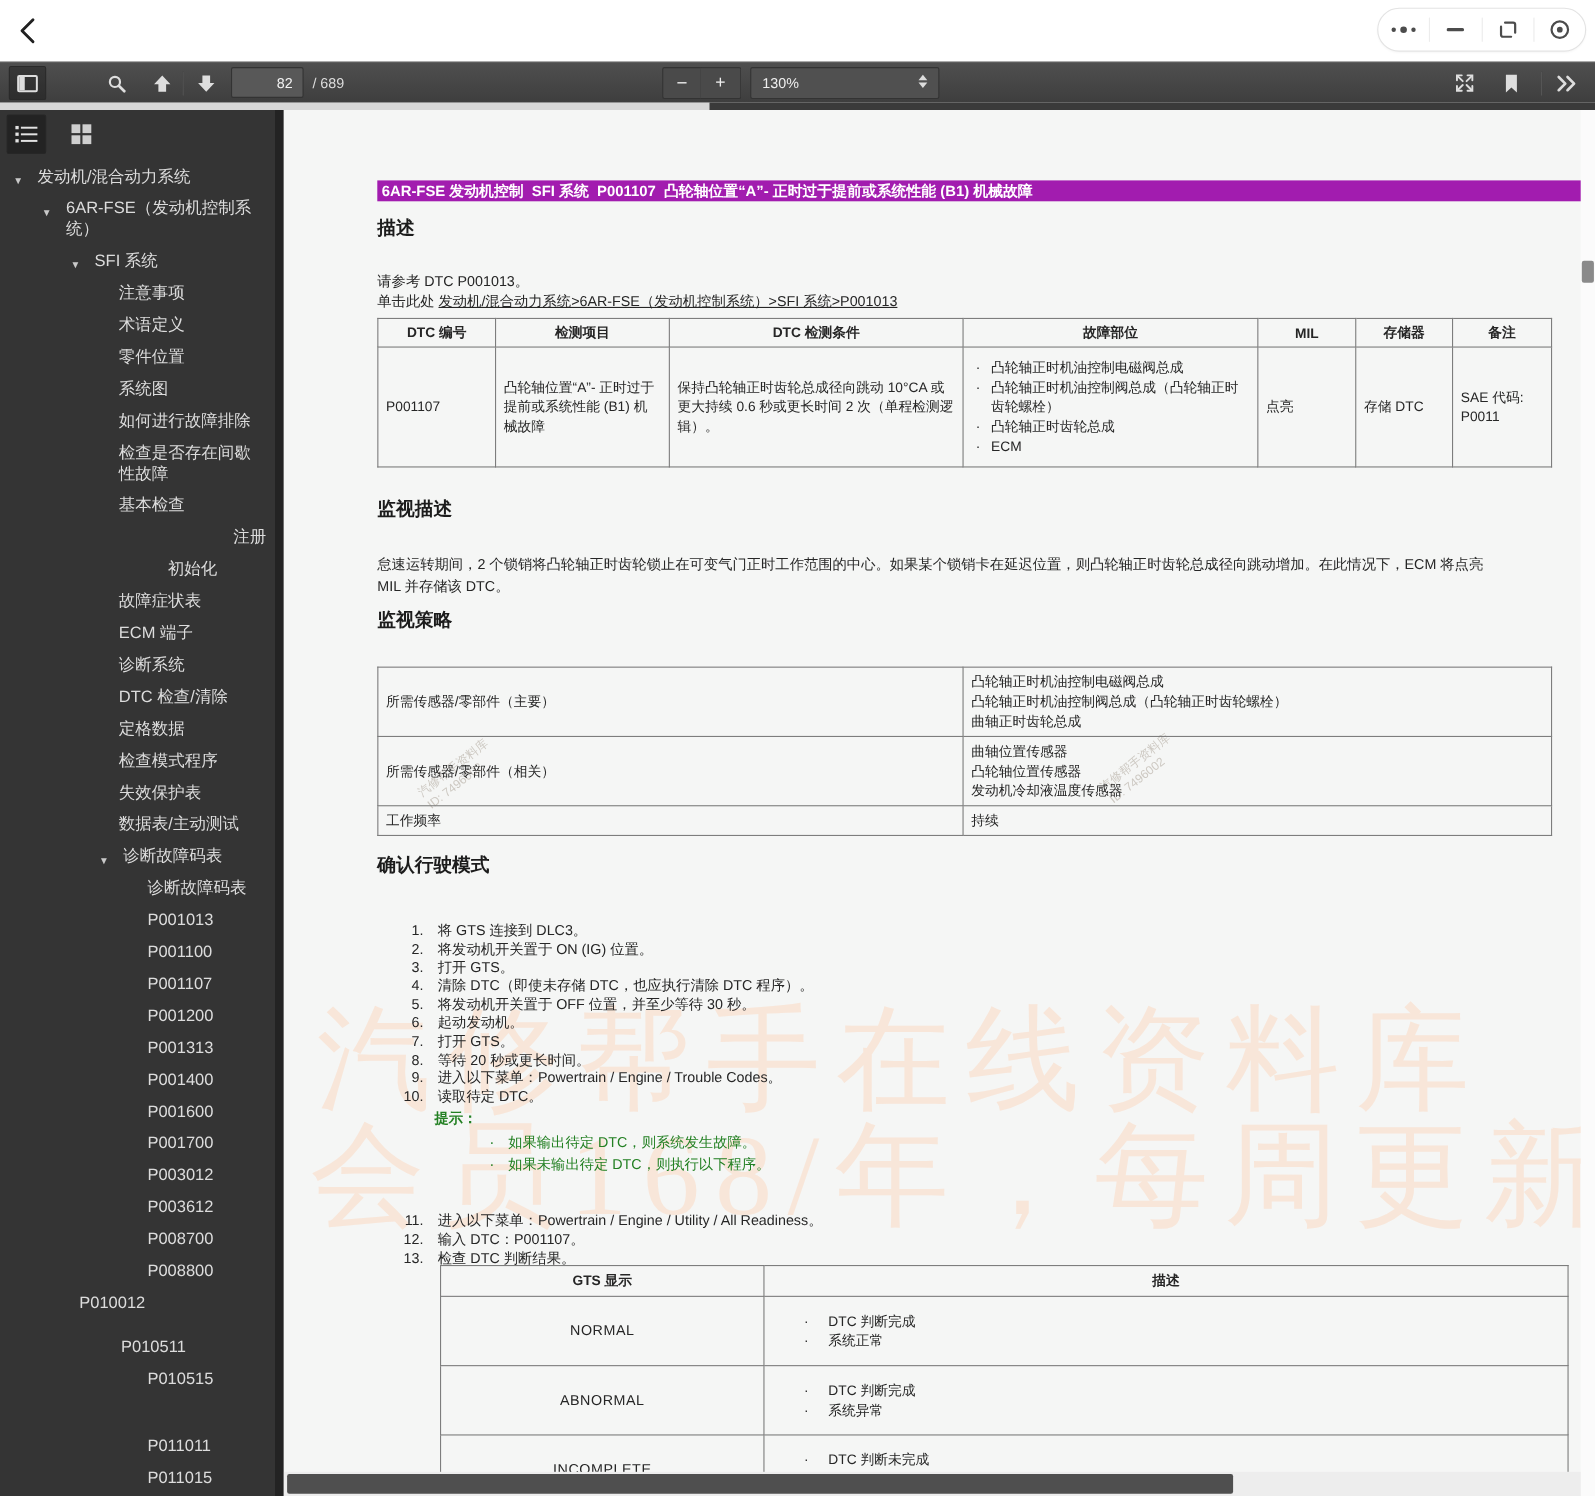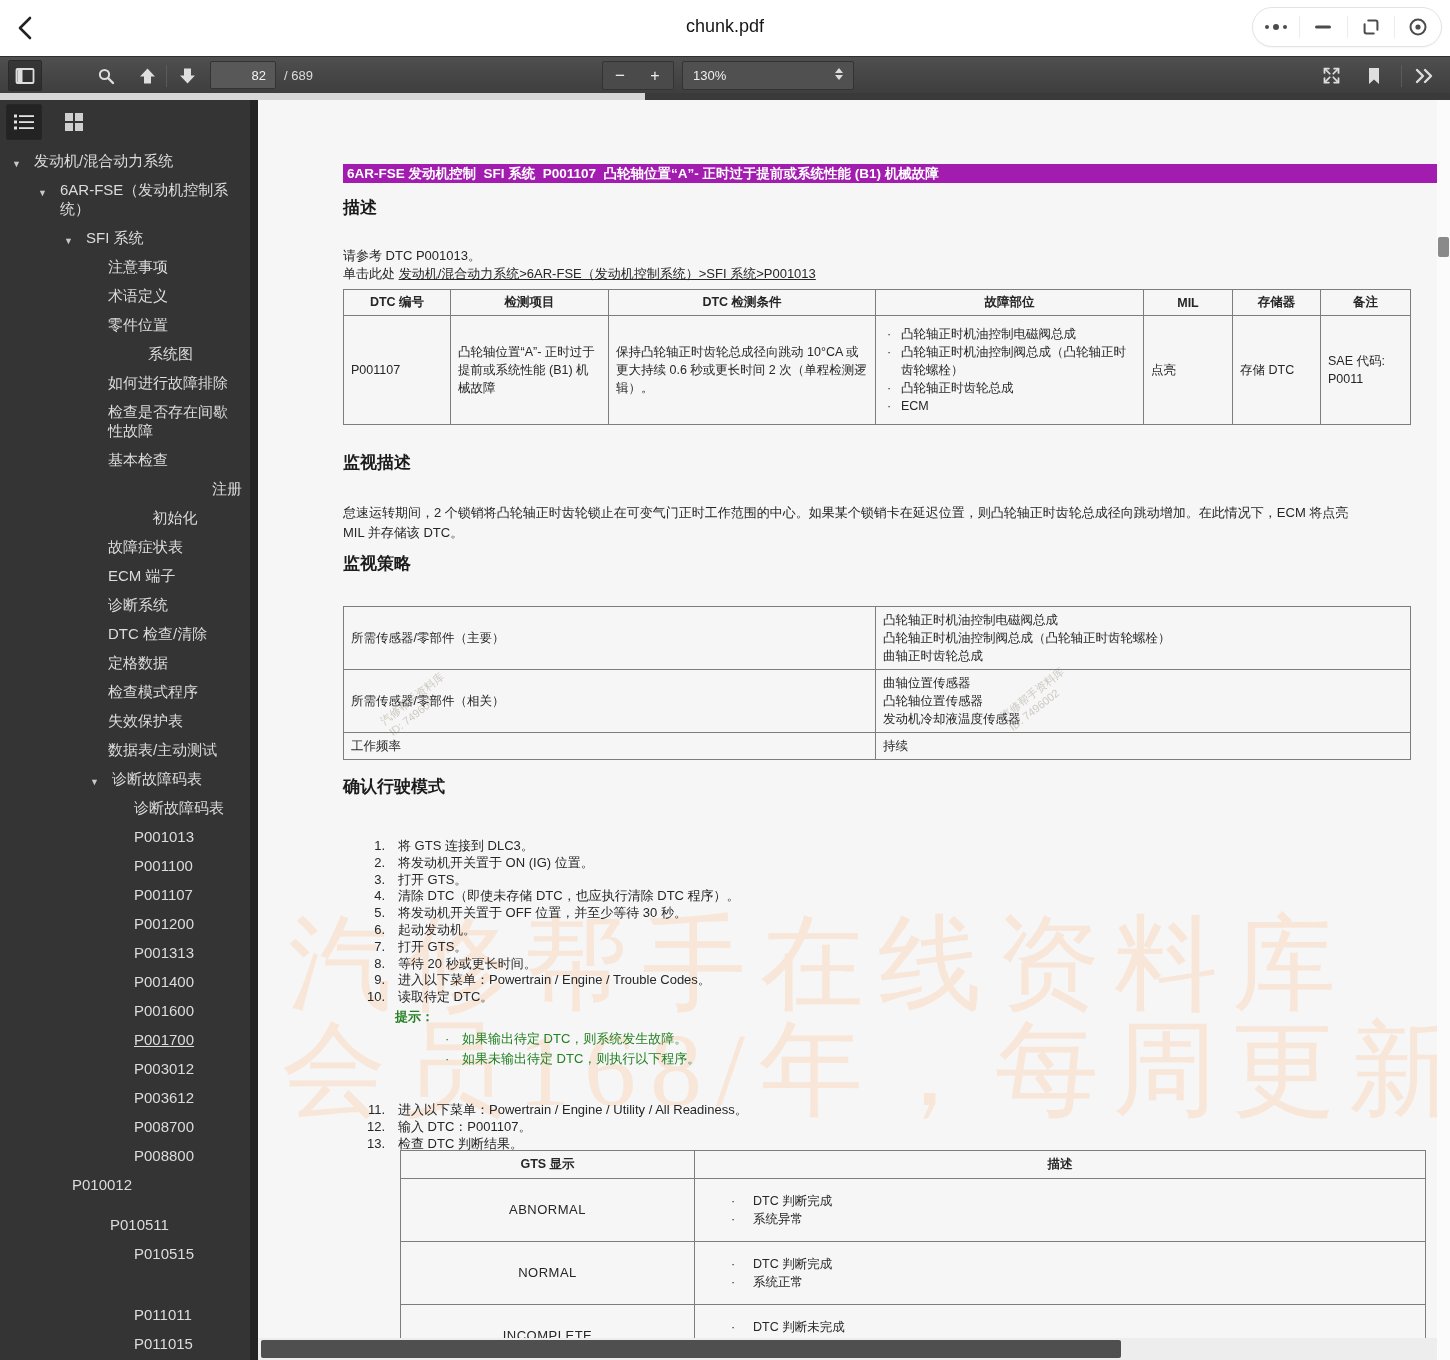--- a/index.html
+++ b/index.html
@@ -93,21 +93,20 @@
 <div id="app">
 
   <header id="titlebar">
     <button id="back-btn">
       <span>
         <svg width="22" height="26" viewBox="0 0 22 26">
             <polyline points="16,3 6,13 16,23" fill="none" stroke="#222" stroke-width="2.6" stroke-linecap="round" stroke-linejoin="round"></polyline>
           </svg>
       </span>
     </button>
-    <div id="app-title">chunk.pdf</div>
     <div id="capsule">
       <button class="cap-btn">
         <span>
           <svg width="26" height="10" viewBox="0 0 26 10">
               <circle cx="4" cy="5" r="2" fill="#4c4c4c"></circle>
               <circle cx="13" cy="5" r="3" fill="#4c4c4c"></circle>
               <circle cx="22" cy="5" r="2" fill="#4c4c4c"></circle>
             </svg>
         </span>
       </button>
@@ -248,21 +247,21 @@
           </span>
         </button>
       </div>
       <ul id="tree">
           <li style="padding-left: 34px;"><span class="arrow" style="left: 12px;">▼</span><span>发动机/混合动力系统</span></li>
           <li style="padding-left: 60px;"><span class="arrow" style="left: 38px;">▼</span><span>6AR-FSE（发动机控制系统）</span></li>
           <li style="padding-left: 86px;"><span class="arrow" style="left: 64px;">▼</span><span>SFI 系统</span></li>
           <li style="padding-left: 108px;"><span>注意事项</span></li>
           <li style="padding-left: 108px;"><span>术语定义</span></li>
           <li style="padding-left: 108px;"><span>零件位置</span></li>
-          <li style="padding-left: 108px; margin-left: 40px;"><span>系统图</span></li>
+          <li style="padding-left: 108px;"><span>系统图</span></li>
           <li style="padding-left: 108px;"><span>如何进行故障排除</span></li>
           <li style="padding-left: 108px;"><span>检查是否存在间歇性故障</span></li>
           <li style="padding-left: 108px;"><span>基本检查</span></li>
           <li style="padding-left: 108px; text-align: right;"><span>注册</span></li>
           <li style="padding-left: 108px; text-align: center;"><span>初始化</span></li>
           <li style="padding-left: 108px;"><span>故障症状表</span></li>
           <li style="padding-left: 108px;"><span>ECM 端子</span></li>
           <li style="padding-left: 108px;"><span>诊断系统</span></li>
           <li style="padding-left: 108px;"><span>DTC 检查/清除</span></li>
           <li style="padding-left: 108px;"><span>定格数据</span></li>
@@ -271,21 +270,21 @@
           <li style="padding-left: 108px;"><span>数据表/主动测试</span></li>
           <li style="padding-left: 112px;"><span class="arrow" style="left: 90px;">▼</span><span>诊断故障码表</span></li>
           <li style="padding-left: 134px;"><span>诊断故障码表</span></li>
           <li style="padding-left: 134px;"><span>P001013</span></li>
           <li style="padding-left: 134px;"><span>P001100</span></li>
           <li style="padding-left: 134px;"><span>P001107</span></li>
           <li style="padding-left: 134px;"><span>P001200</span></li>
           <li style="padding-left: 134px;"><span>P001313</span></li>
           <li style="padding-left: 134px;"><span>P001400</span></li>
           <li style="padding-left: 134px;"><span>P001600</span></li>
-          <li style="padding-left: 134px; text-decoration: underline;"><span>P001700</span></li>
+          <li style="padding-left: 134px;"><span>P001700</span></li>
           <li style="padding-left: 134px;"><span>P003012</span></li>
           <li style="padding-left: 134px;"><span>P003612</span></li>
           <li style="padding-left: 134px;"><span>P008700</span></li>
           <li style="padding-left: 134px;"><span>P008800</span></li>
           <li style="padding-left: 72px;"><span>P010012</span></li>
           <li style="padding-left: 110px; margin-top: 11px;"><span>P010511</span></li>
           <li style="padding-left: 134px;"><span>P010515</span></li>
           <li style="padding-left: 134px; margin-top: 32px;"><span>P011011</span></li>
           <li style="padding-left: 134px;"><span>P011015</span></li>
           <li style="padding-left: 134px;"><span>P011511</span></li>
@@ -457,31 +456,31 @@
             <col style="width:731px">
           </colgroup>
         <thead>
             <tr style="height:28px;">
           <th>GTS 显示</th>
           <th>描述</th>
         </tr>
           </thead>
         <tbody>
           <tr style="height:63px;">
+            <td class="gts-val">NORMAL</td>
+            <td class="gts-desc" id="t3r0">
+                <div class="b-item"><span class="dot">·</span><span>DTC 判断完成</span></div>
+                <div class="b-item"><span class="dot">·</span><span>系统正常</span></div>
+              </td>
+          </tr>
+          <tr style="height:63px;">
             <td class="gts-val">ABNORMAL</td>
             <td class="gts-desc" id="t3r1">
                 <div class="b-item"><span class="dot">·</span><span>DTC 判断完成</span></div>
                 <div class="b-item"><span class="dot">·</span><span>系统异常</span></div>
-              </td>
-          </tr>
-          <tr style="height:63px;">
-            <td class="gts-val">NORMAL</td>
-            <td class="gts-desc" id="t3r0">
-                <div class="b-item"><span class="dot">·</span><span>DTC 判断完成</span></div>
-                <div class="b-item"><span class="dot">·</span><span>系统正常</span></div>
               </td>
           </tr>
           <tr style="height:63px;">
             <td class="gts-val">INCOMPLETE</td>
             <td class="gts-desc" id="t3r2">
                 <div class="b-item"><span class="dot">·</span><span>DTC 判断未完成</span></div>
                 <div class="b-item"><span class="dot">·</span><span>确认 DTC 启动条件后，执行行驶模式</span></div>
               </td>
           </tr>
         </tbody>

